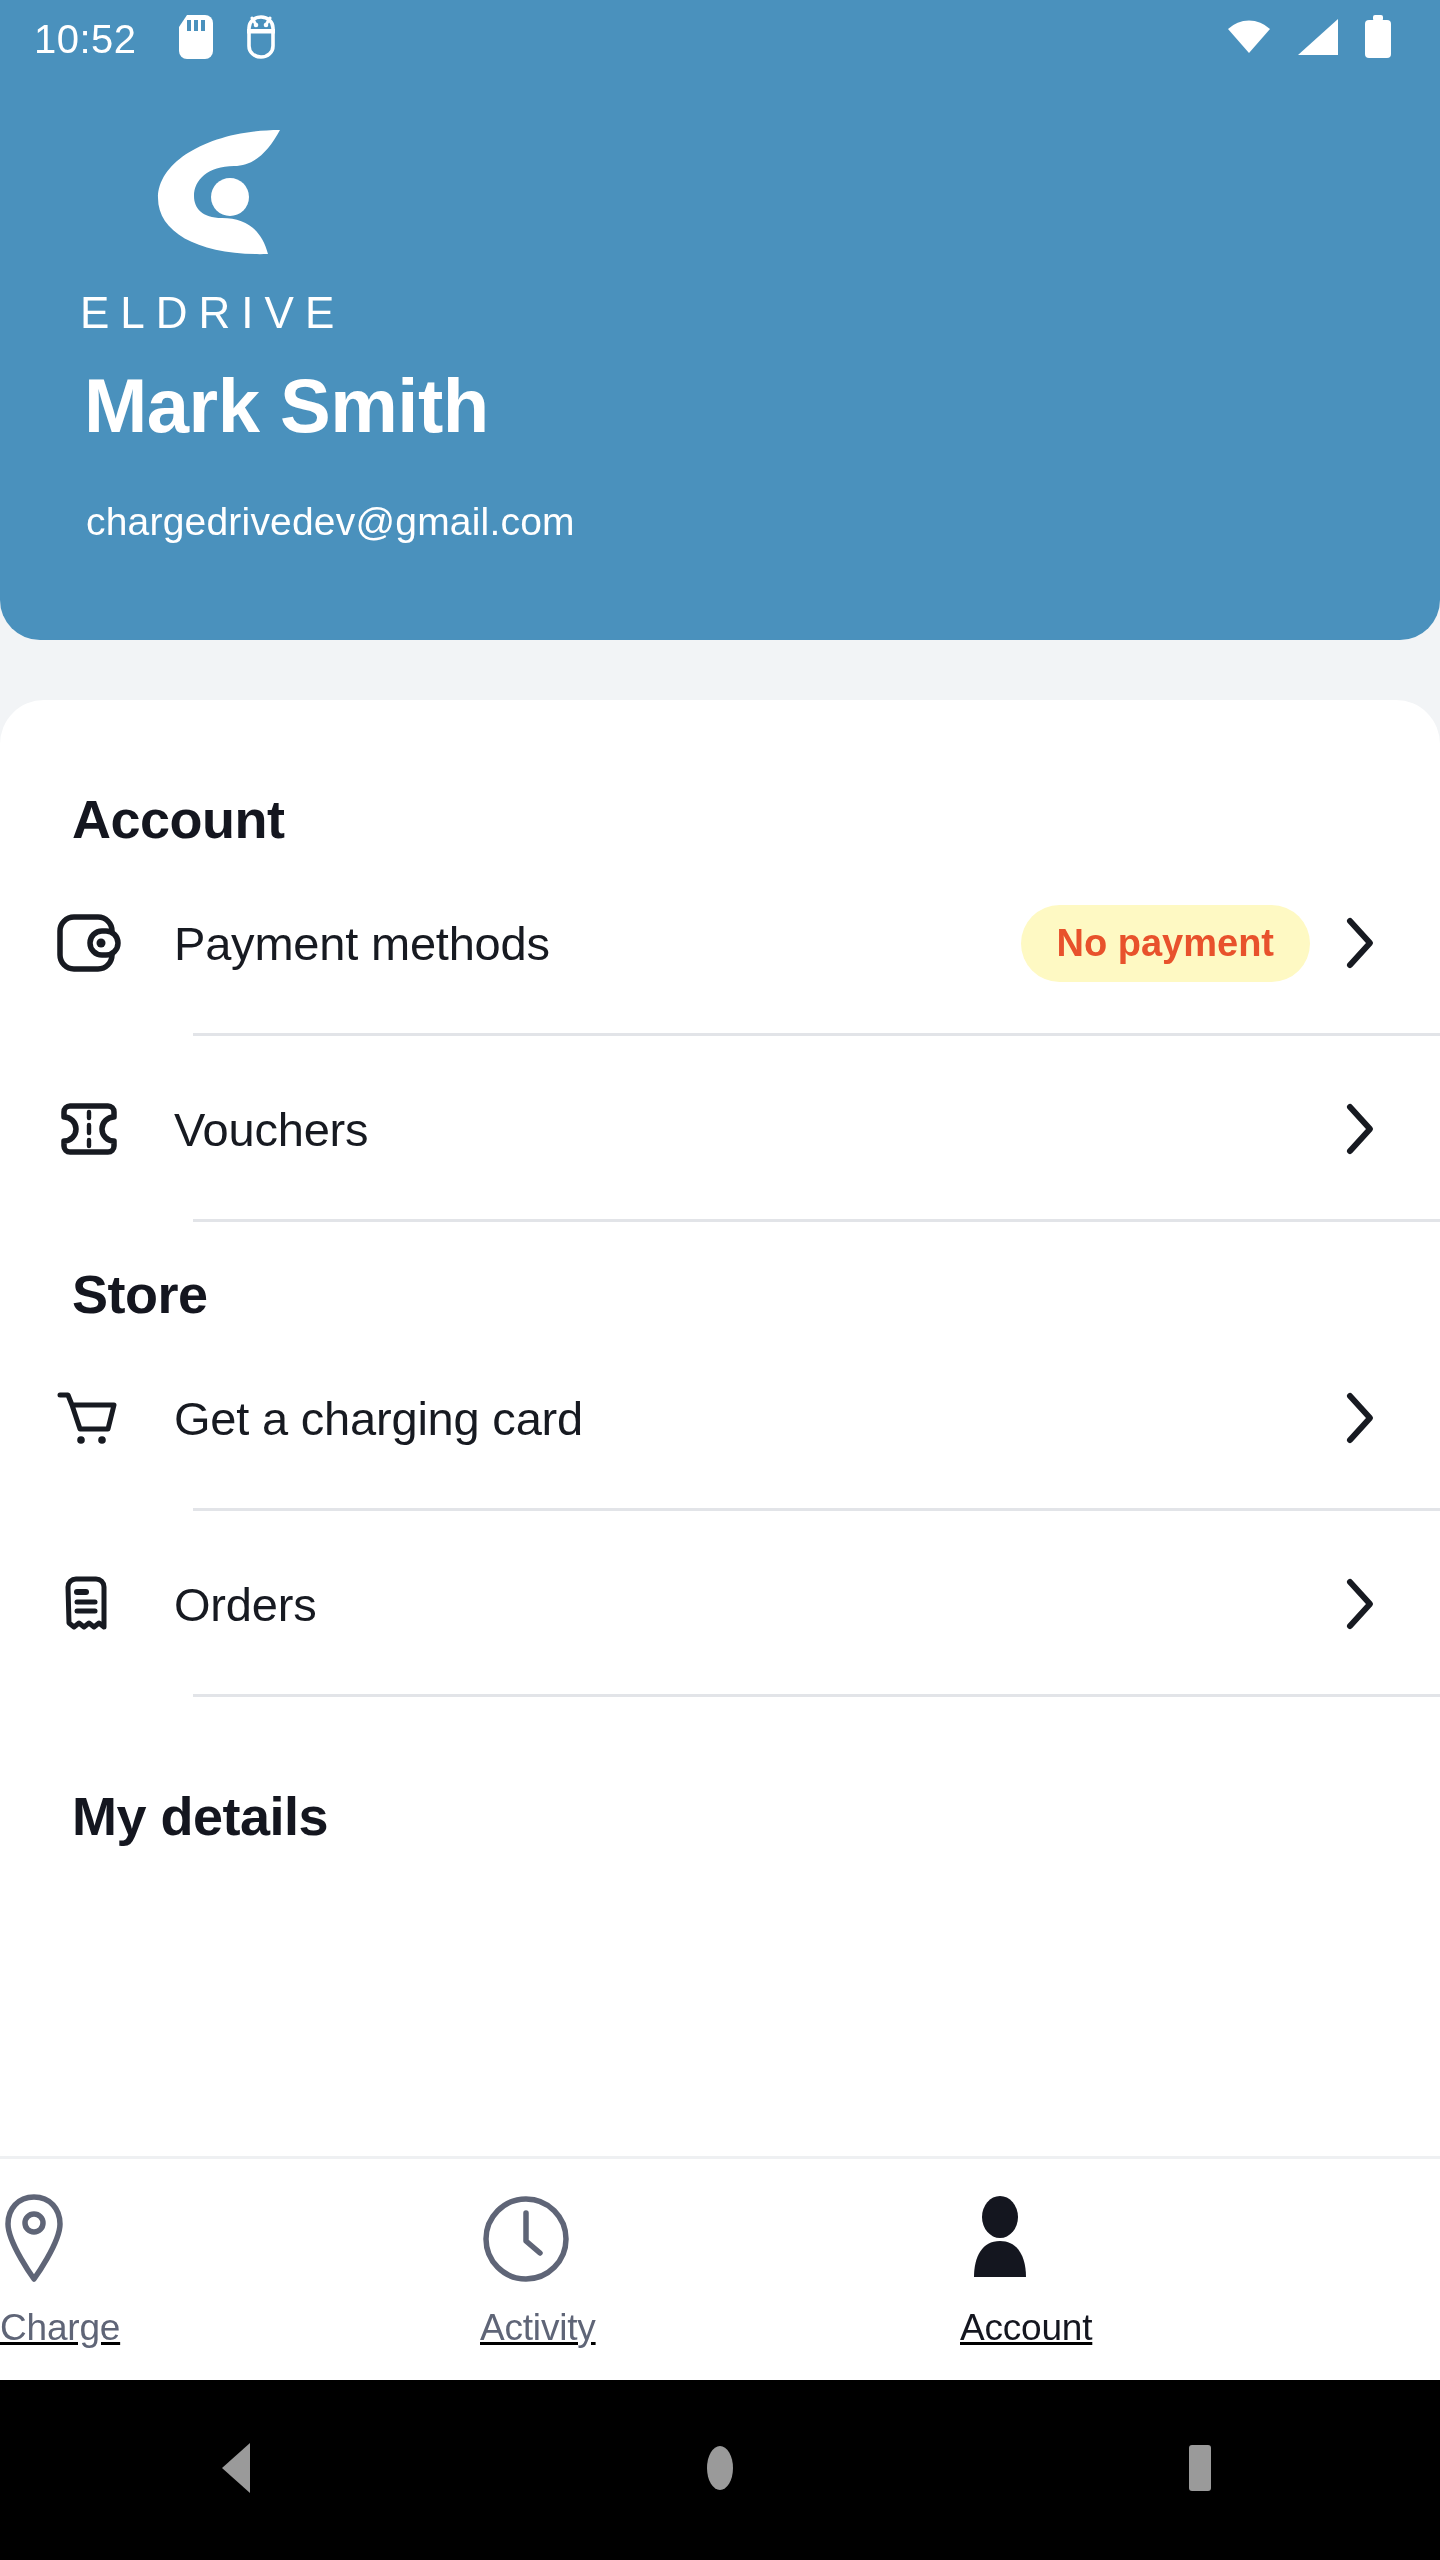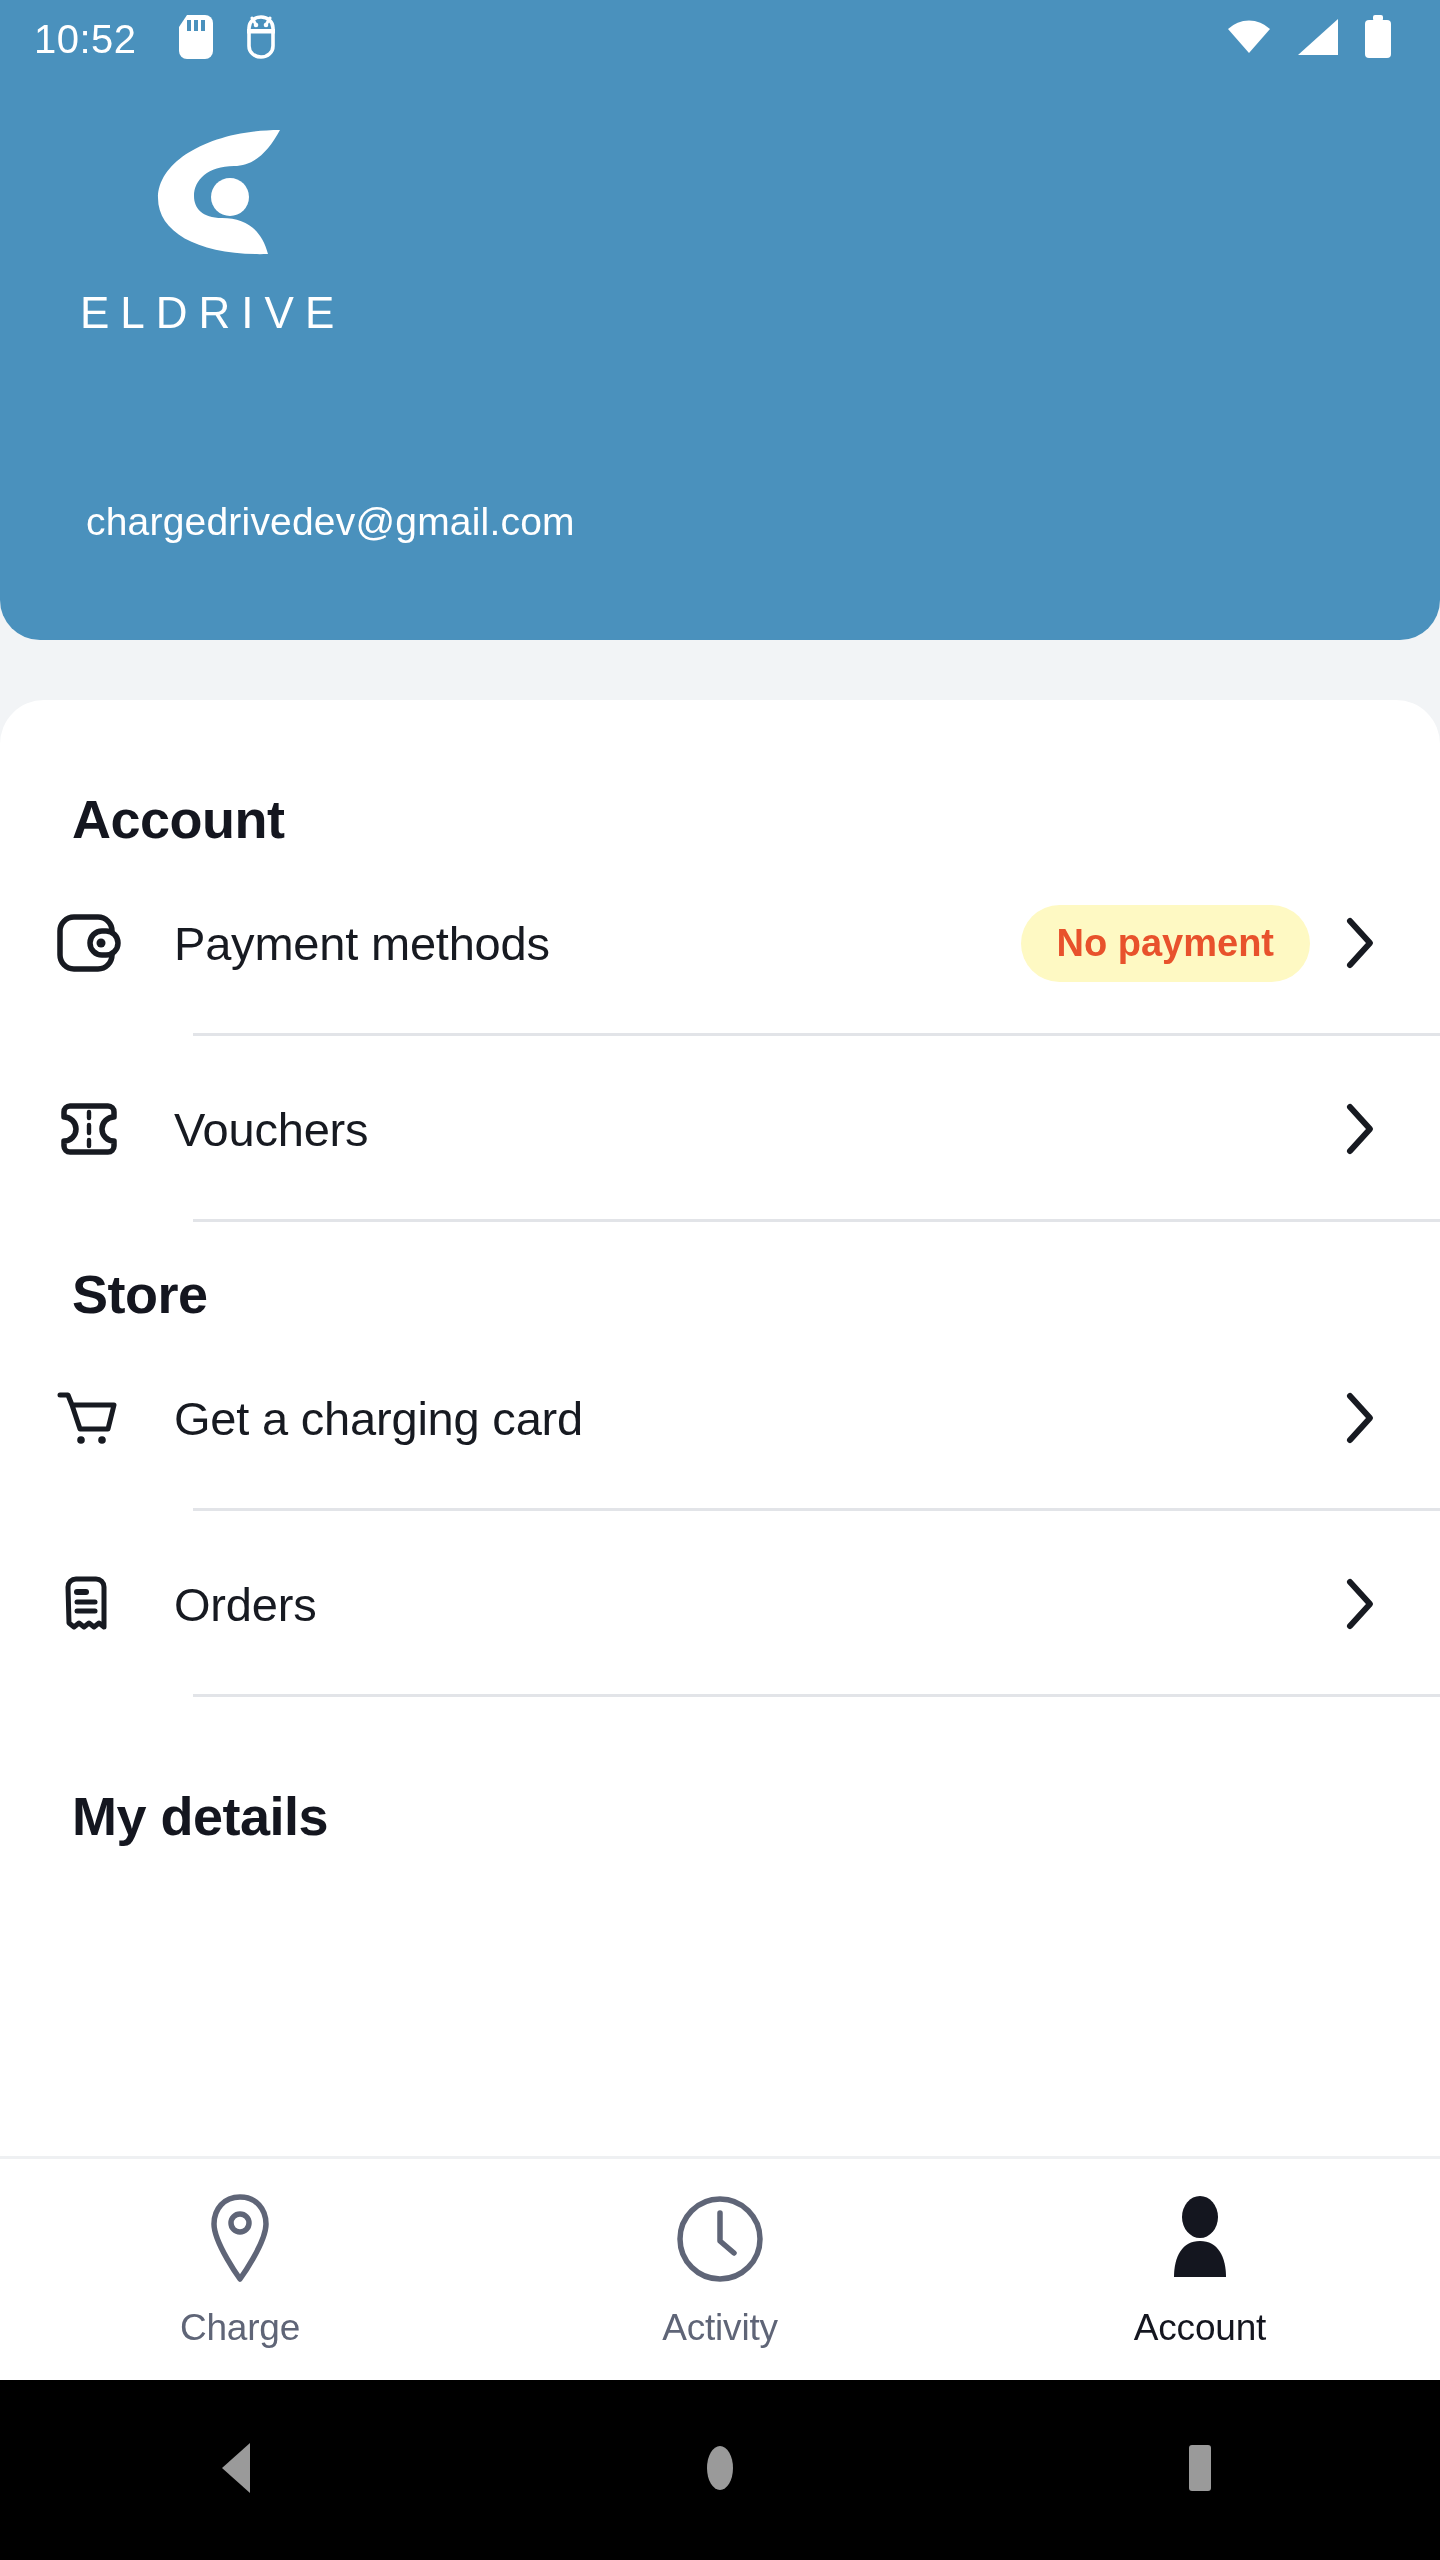--- a/index.html
+++ b/index.html
@@ -81,21 +81,21 @@
     position:absolute; left:193px; right:0; bottom:0;
     height:3px; background:#e2e4e8;
   }
 
   
   .tabbar {
     position:absolute; left:0; bottom:180px; width:1440px; height:224px;
     background:#ffffff; border-top:3px solid #eef0f2;
     display:flex; align-items:center;
   }
-  .tab { flex:1 1 0; display:flex; flex-direction:column; align-items:center; gap:16px; }
+  .tab { flex:1 1 0; display:flex; flex-direction:column; align-items:flex-start; gap:16px;text-decoration:underline; }
   .tab .tlabel { font-size:37px; letter-spacing:-0.2px; }
   .tab.inactive .tlabel { color:#5f6577; }
   .tab.active   .tlabel { color:#14161f; font-weight:500; }
 
   
   .navbar {
     position:absolute; left:0; bottom:0; width:1440px; height:180px;
     background:#000000; display:flex; align-items:center;
   }
   .navbtn { flex:1 1 0; display:flex; align-items:center; justify-content:center; }
@@ -152,20 +152,21 @@
 
     <div class="logo-wrap">
       <svg width="140" height="140" viewBox="0 0 140 140">
         <path d="M130 8 C62 8 8 38 8 76 C8 112 52 134 118 132 C112 108 96 96 72 96
                  C52 96 44 86 44 74 C44 58 58 44 84 44 C104 44 118 30 130 8 Z" fill="#ffffff"></path>
         <circle cx="80" cy="75" r="19" fill="#ffffff"></circle>
       </svg>
     </div>
 
     <div class="brandtext">ELDRIVE</div>
+    <div class="username">Mark Smith</div>
     <div class="useremail">chargedrivedev@gmail.com</div>
   </div>
 
   <div class="card">
 
     <div class="section-title" id="sec-account-title">Account</div>
 
     <div class="row">
       <div class="ico">
         <svg width="66" height="62" viewBox="0 0 66 62">

